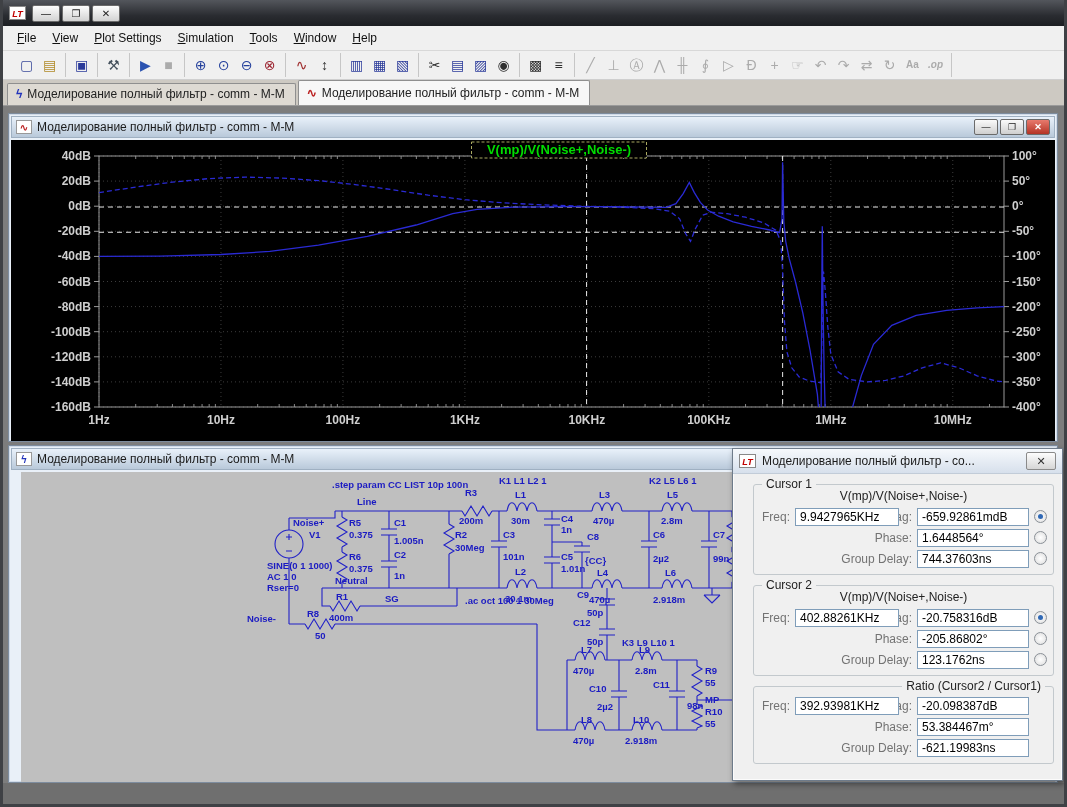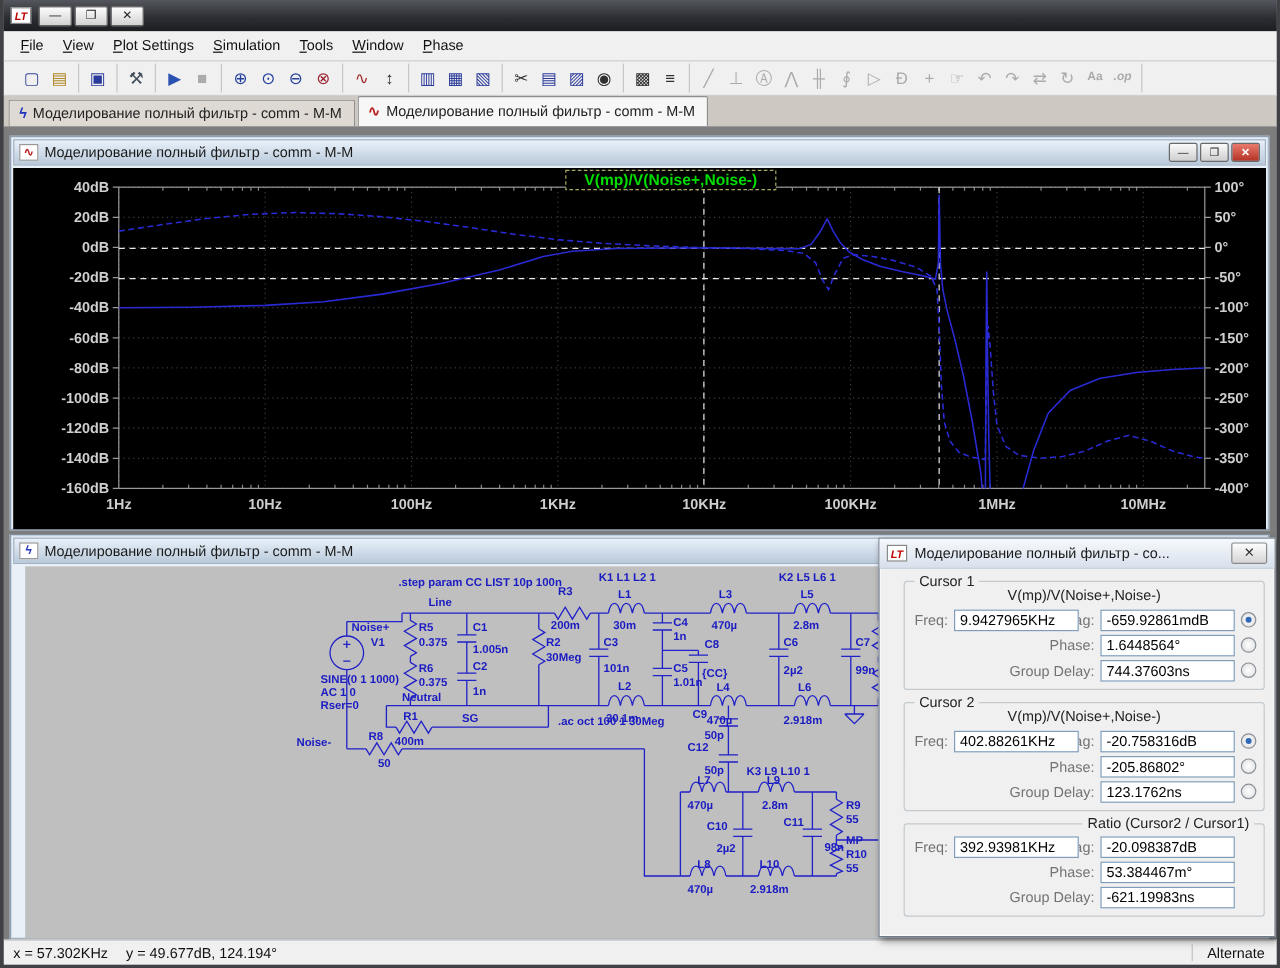--- a/index.html
+++ b/index.html
@@ -75,21 +75,21 @@
     </span>
   </div>
 
   <div class="menubar" id="menubar">
       <span class="menu-item">File</span>
       <span class="menu-item">View</span>
       <span class="menu-item">Plot Settings</span>
       <span class="menu-item">Simulation</span>
       <span class="menu-item">Tools</span>
       <span class="menu-item">Window</span>
-      <span class="menu-item">Phase</span>
+      <span class="menu-item">Help</span>
     </div>
   <div class="toolbar" id="toolbar">
       <span class="tgroup">
         <span class="ticon" style="color: rgb(58, 74, 154);">▢</span>
         <span class="ticon" style="color: rgb(176, 138, 40);">▤</span>
       </span>
       <span class="tgroup">
         <span class="ticon" style="color: rgb(42, 58, 154);">▣</span>
       </span>
       <span class="tgroup">
@@ -577,19 +577,14 @@
                 <span class="tbox">-621.19983ns</span>
                 <span class="radio ph"></span>
               </div>
             </div>
           </div>
         </div>
     </div>
 
   </div>
 
-  <div class="statusbar">
-    <span class="sb-x">x = 57.302KHz</span>
-    <span class="sb-y">y = 49.677dB, 124.194°</span>
-    <span class="sb-right">Alternate</span>
-  </div>
 
 </div>
 
 </body></html>

